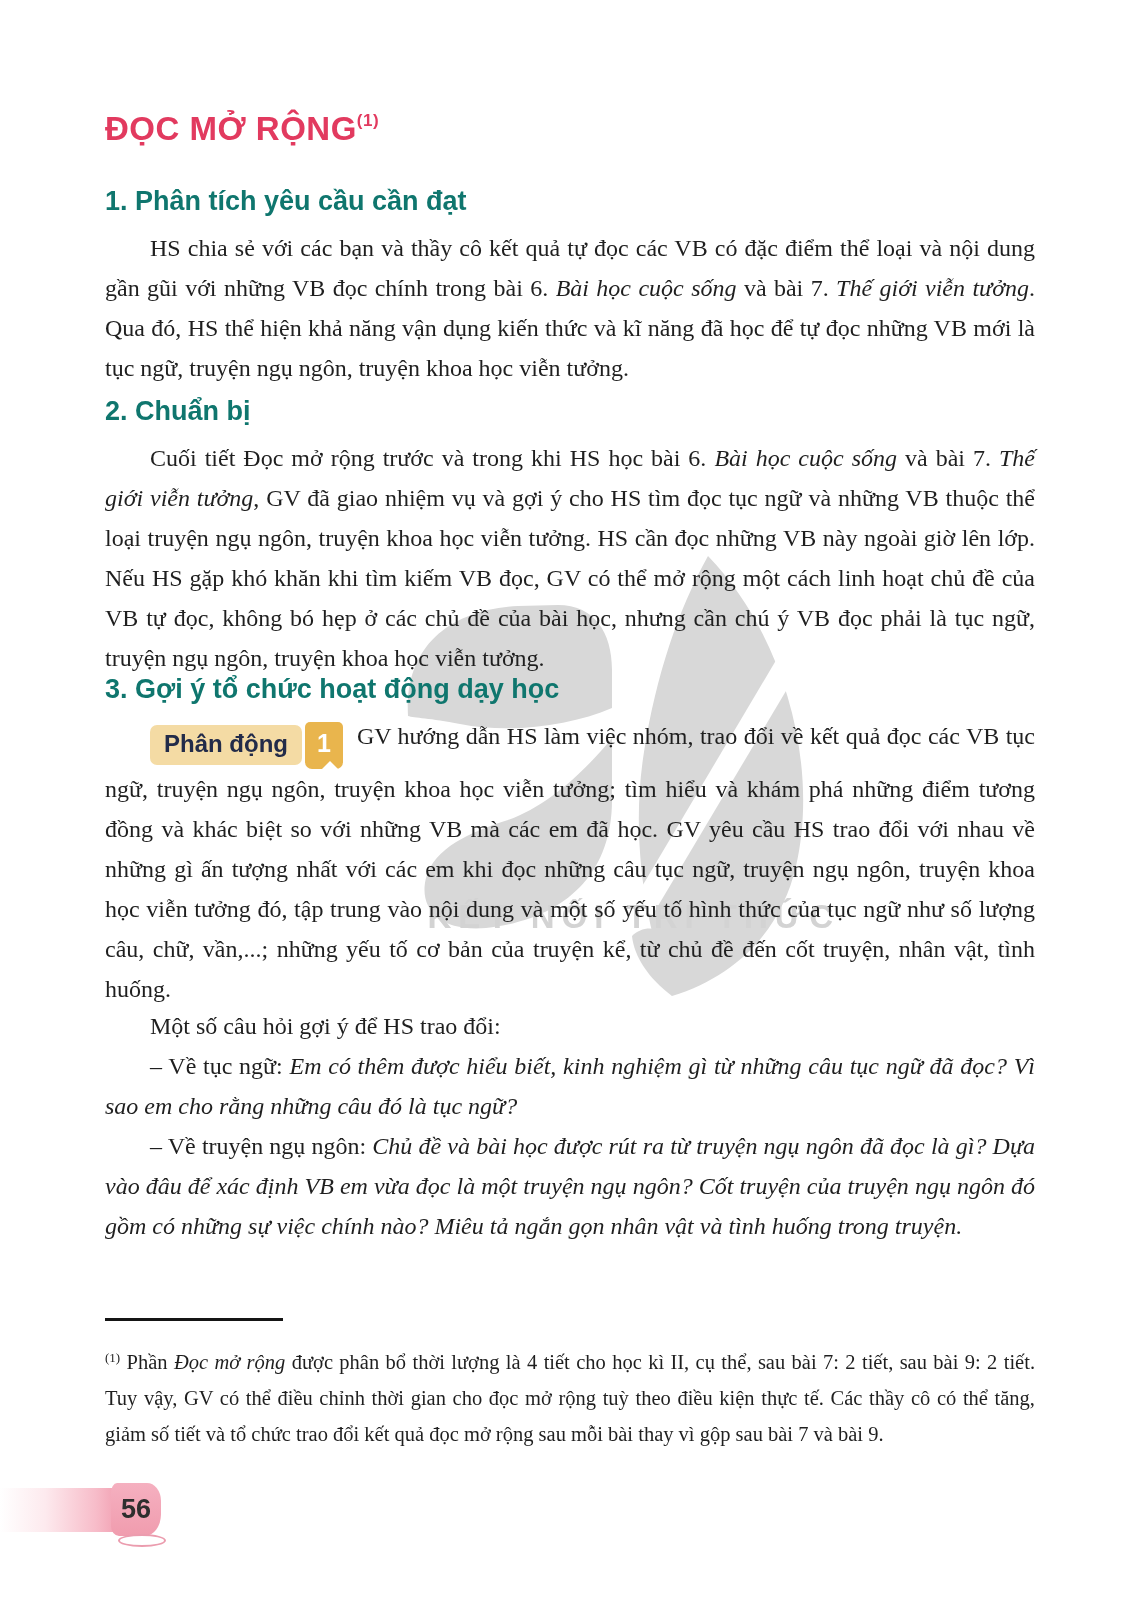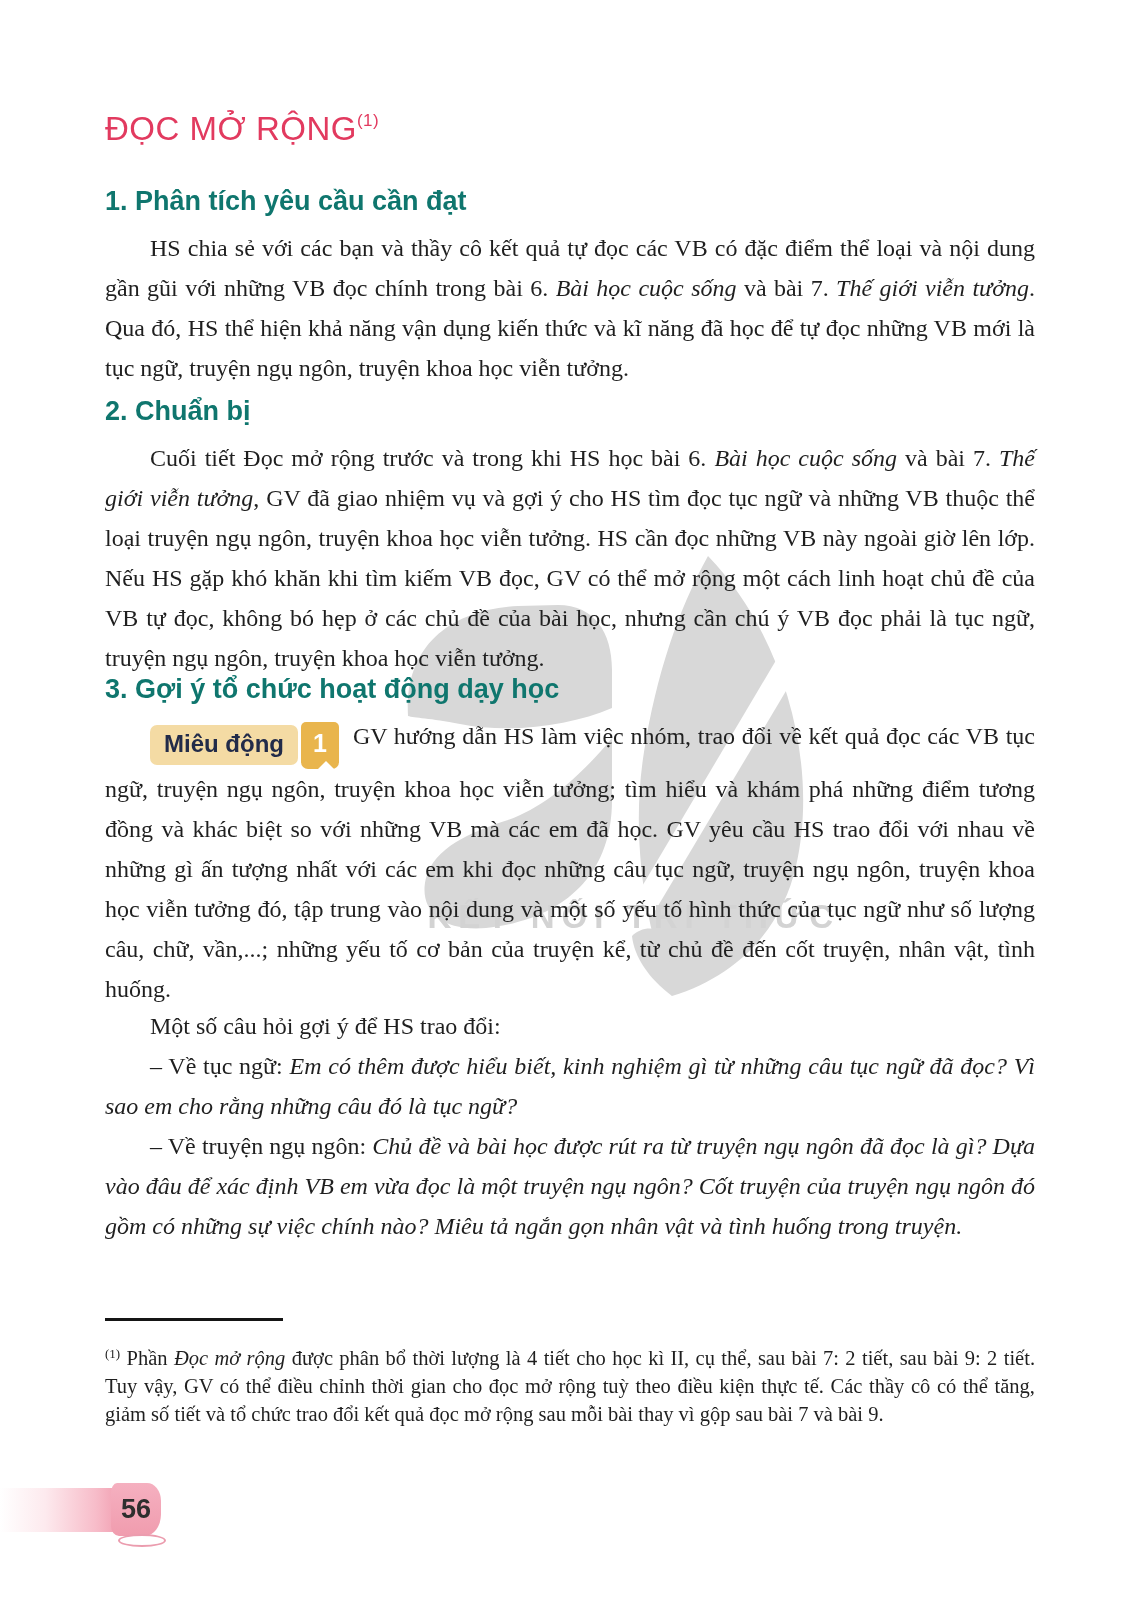--- a/index.html
+++ b/index.html
@@ -19,21 +19,21 @@
     font-family:"Liberation Sans","DejaVu Sans",sans-serif;
     font-weight:bold;color:#d3d3d3;text-align:right;white-space:nowrap;
   }
   .wm-text.l1{top:898px;font-size:33px;letter-spacing:7px;}
   .wm-text.l2{top:944px;font-size:42px;letter-spacing:4px;}
   
   .abs{position:absolute;left:105px;width:930px;z-index:1;margin:0;}
   .title{
     top:110px;
     font-family:"Liberation Sans","DejaVu Sans",sans-serif;
-    font-weight:400;font-size:33px;color:#e23a5f;letter-spacing:0.5px;
+    font-weight:700;font-size:33px;color:#e23a5f;letter-spacing:0.5px;
   }
   .title sup{font-size:17px;vertical-align:14px;}
   .heading{
     font-family:"Liberation Sans","DejaVu Sans",sans-serif;
     font-weight:bold;font-size:27px;color:#0f766e;
   }
   .body{
     font-size:24px;line-height:40px;text-align:justify;
   }
   .indent{text-indent:45px;}
@@ -54,21 +54,21 @@
     padding:7px 12px 11px 12px;border-radius:5px 5px 7px 7px;
   }
   .act-num::after{
     content:'';position:absolute;left:42%;bottom:-1px;
     border-left:9px solid transparent;border-right:9px solid transparent;
     border-bottom:9px solid #ffffff;
   }
   
   .fn-rule{position:absolute;left:105px;top:1318px;width:178px;height:3px;background:#151515;z-index:1;}
   .footnote{
-    top:1340px;font-size:20.5px;line-height:28px;text-align:justify;font-family:Liberation Serif, serif;
+    top:1340px;font-size:20.5px;line-height:36px;text-align:justify;font-family:Liberation Serif, serif;
   }
   .footnote sup{font-size:13px;vertical-align:7px;}
   
   .ribbon{position:absolute;left:0;top:1483px;width:180px;height:62px;z-index:1;}
   .ribbon-band{
     position:absolute;left:0;top:5px;width:113px;height:44px;
     background:linear-gradient(90deg,#ffffff 0%,#fdeaee 40%,#f7bcc9 85%,#f3a7b8 100%);
   }
   .ribbon-fold{
     position:absolute;left:111px;top:0;width:50px;height:53px;
@@ -102,21 +102,21 @@
   <h1 class="abs title" style="top:110px"><span>ĐỌC MỞ RỘNG</span><sup>(1)</sup></h1>
 
   <h2 class="abs heading" style="top:186px">1. Phân tích yêu cầu cần đạt</h2>
   <p class="abs body indent" style="top:228px"><span>HS chia sẻ với các bạn và thầy cô kết quả tự đọc các VB có đặc điểm thể loại và nội dung gần gũi với những VB đọc chính trong bài 6. </span><span class="it">Bài học cuộc sống</span><span> và bài 7. </span><span class="it">Thế giới viễn tưởng</span><span>. Qua đó, HS thể hiện khả năng vận dụng kiến thức và kĩ năng đã học để tự đọc những VB mới là tục ngữ, truyện ngụ ngôn, truyện khoa học viễn tưởng.</span></p>
 
   <h2 class="abs heading" style="top:396px">2. Chuẩn bị</h2>
   <p class="abs body indent" style="top:438px"><span>Cuối tiết Đọc mở rộng trước và trong khi HS học bài 6. </span><span class="it">Bài học cuộc sống</span><span> và bài 7. </span><span class="it">Thế giới viễn tưởng</span><span>, GV đã giao nhiệm vụ và gợi ý cho HS tìm đọc tục ngữ và những VB thuộc thể loại truyện ngụ ngôn, truyện khoa học viễn tưởng. HS cần đọc những VB này ngoài giờ lên lớp. Nếu HS gặp khó khăn khi tìm kiếm VB đọc, GV có thể mở rộng một cách linh hoạt chủ đề của VB tự đọc, không bó hẹp ở các chủ đề của bài học, nhưng cần chú ý VB đọc phải là tục ngữ, truyện ngụ ngôn, truyện khoa học viễn tưởng.</span></p>
 
   <h2 class="abs heading" style="top:674px">3. Gợi ý tổ chức hoạt động dạy học</h2>
   <p class="abs body indent" style="top:716px"><span class="act-badge">
-        <span class="act-label">Miêu động</span>
+        <span class="act-label">Phân động</span>
         <span class="act-num">1</span>
       </span><span>GV hướng dẫn HS làm việc nhóm, trao đổi về kết quả đọc các VB tục ngữ, truyện ngụ ngôn, truyện khoa học viễn tưởng; tìm hiểu và khám phá những điểm tương đồng và khác biệt so với những VB mà các em đã học. GV yêu cầu HS trao đổi với nhau về những gì ấn tượng nhất với các em khi đọc những câu tục ngữ, truyện ngụ ngôn, truyện khoa học viễn tưởng đó, tập trung vào nội dung và một số yếu tố hình thức của tục ngữ như số lượng câu, chữ, vần,...; những yếu tố cơ bản của truyện kể, từ chủ đề đến cốt truyện, nhân vật, tình huống.</span></p>
 
   <p class="abs body indent" style="top:1006px">Một số câu hỏi gợi ý để HS trao đổi:</p>
 
   <p class="abs body indent" style="top:1126px"><span>– Về truyện ngụ ngôn: </span><span class="it">Chủ đề và bài học được rút ra từ truyện ngụ ngôn đã đọc là gì? Dựa vào đâu để xác định VB em vừa đọc là một truyện ngụ ngôn? Cốt truyện của truyện ngụ ngôn đó gồm có những sự việc chính nào? Miêu tả ngắn gọn nhân vật và tình huống trong truyện.</span></p>
 
   <p class="abs body indent" style="top:1046px"><span>– Về tục ngữ: </span><span class="it">Em có thêm được hiểu biết, kinh nghiệm gì từ những câu tục ngữ đã đọc? Vì sao em cho rằng những câu đó là tục ngữ?</span></p>
 
   <div class="fn-rule"></div>

